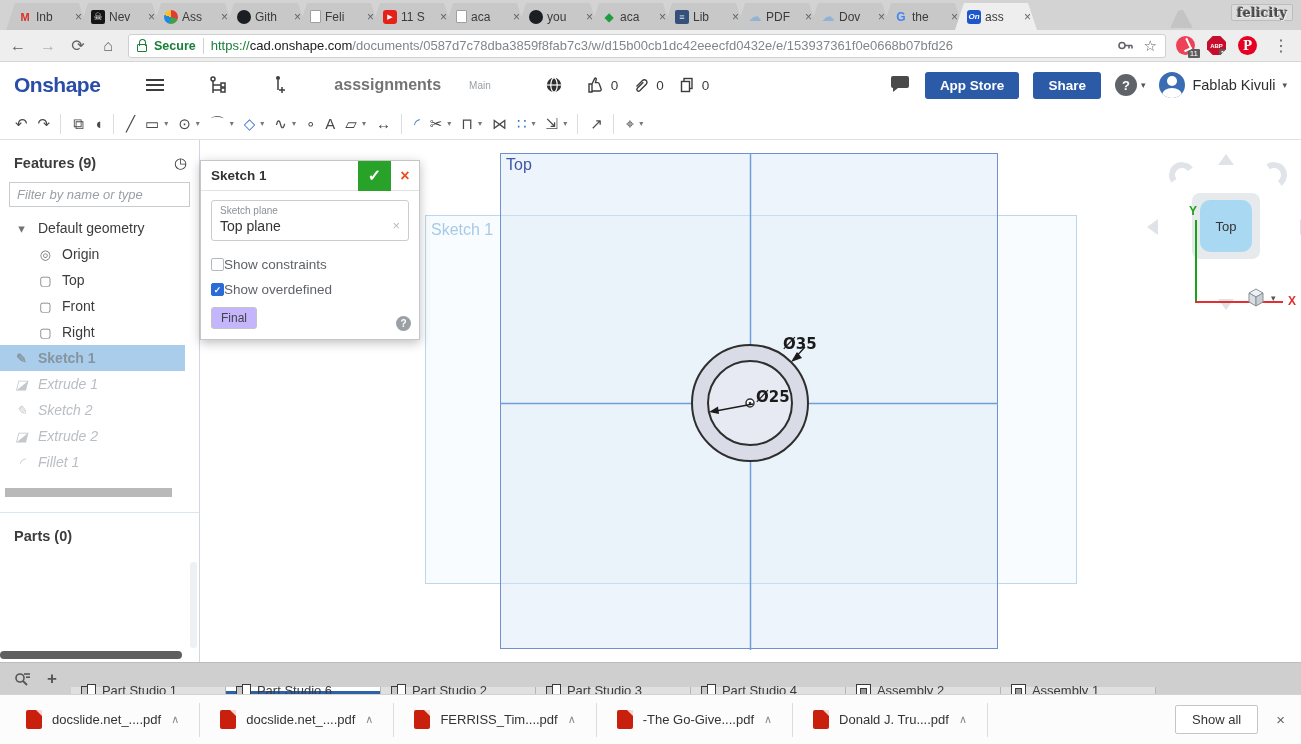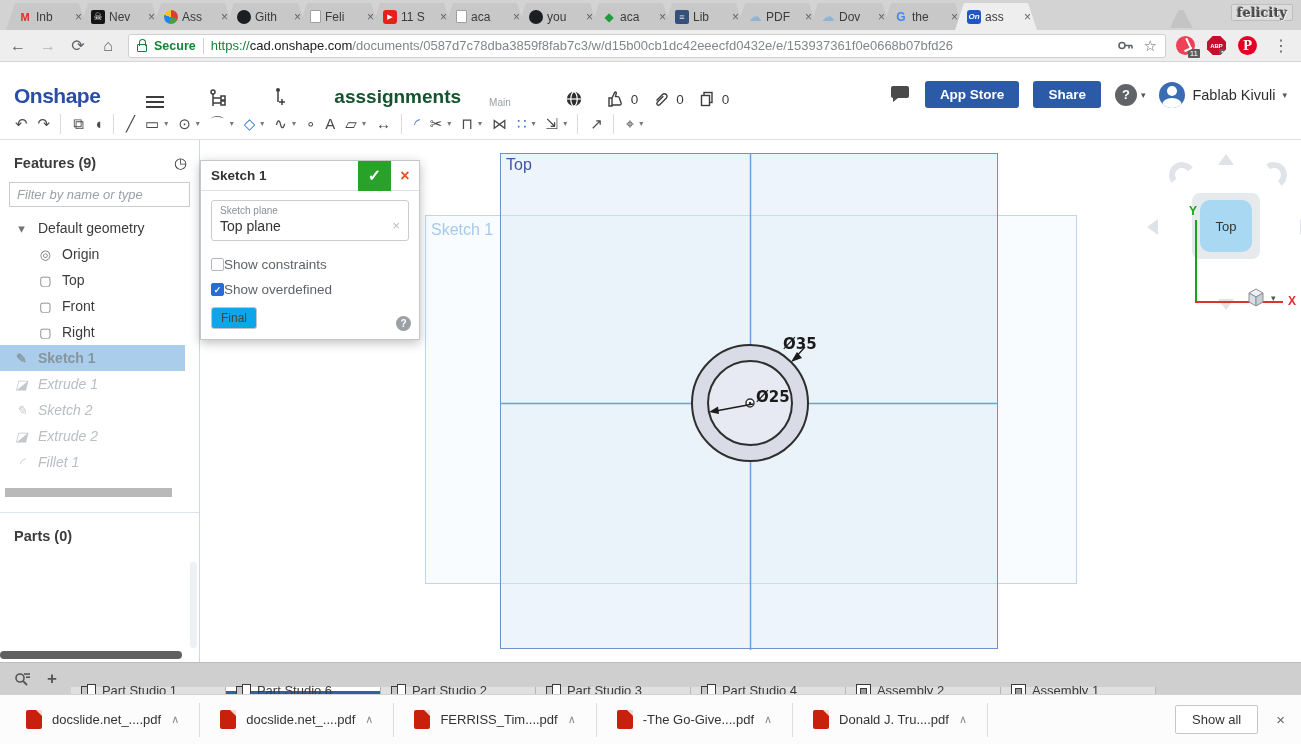--- a/index.html
+++ b/index.html
@@ -48,26 +48,26 @@
   .ext-row { display:flex; align-items:center; gap:12px; flex:none; }
   .ext { position:relative; width:19px; height:19px; border-radius:50%; }
   .ext-pocket { background:#ee4056; }
   .ext-pocket::after { content:""; position:absolute; left:4px; top:5px; width:10px; height:6px; border:2.5px solid #fff; border-top:none; border-right:none; transform:rotate(-115deg); }
   .ext-abp { background:#c70d2c; border-radius:3px; clip-path:polygon(30% 0,70% 0,100% 30%,100% 70%,70% 100%,30% 100%,0 70%,0 30%); display:flex; align-items:center; justify-content:center; color:#fff; font-size:6px; font-weight:bold; }
   .ext-pin { background:#e60023; display:flex; align-items:center; justify-content:center; color:#fff; font-weight:bold; font-size:12px; font-family:"DejaVu Serif",serif; }
   .badge { position:absolute; right:-5px; bottom:-3px; background:#5c5c5c; color:#fff; font-size:8px; padding:0 2px; border-radius:1px; }
   .menu-dots { font-size:16px; color:#5f6368; padding:0 4px; }
 
   
-  .docbar { position:absolute; top:62px; left:0; right:0; height:46px; background:#fff; display:flex; align-items:flex-end; padding:0 14px;gap:28px; }
+  .docbar { position:absolute; top:62px; left:0; right:0; height:46px; background:#fff; display:flex; align-items:center; padding:0 14px;gap:28px; }
   .logo { font-size:21px; font-weight:bold; color:#2a4da7; letter-spacing:-0.5px; }
   .hamburger { width:18px; height:12px; margin-left:18px; border-top:2.5px solid #3c3c3c; border-bottom:2.5px solid #3c3c3c; position:relative; }
   .hamburger::before { content:""; position:absolute; left:0; right:0; top:2.5px; height:2.5px; background:#3c3c3c; }
   .hdr-svg { margin-left:16px; flex:none; }
-  .doc-title { margin-left:18px; font-size:19px; font-weight:bold; color:#14532d; }
+  .doc-title { margin-left:18px; font-size:16px; font-weight:bold; color:#737373; }
   .doc-ws { margin-left:0; font-size:10px; color:#9aa0a6; }
   .doc-stats { display:flex; align-items:center; gap:6px; margin-left:26px; color:#3c3c3c; }
   .stat-num { font-size:13.5px; color:#3c3c3c; margin-right:8px; }
   .docbar-right { margin-left:auto; display:flex; align-items:center; gap:14px; }
   .blue-btn { background:#2b5aa7; color:#fff; font-size:13.5px; font-weight:bold; padding:6px 15px; border:none; border-radius:3px; }
   .help-circle { width:22px; height:22px; border-radius:50%; background:#606469; color:#fff; font-size:13px; font-weight:bold; display:flex; align-items:center; justify-content:center; }
   .caret { font-size:9px; color:#555; }
   .avatar { width:26px; height:26px; border-radius:50%; background:#3a6cb3; position:relative; overflow:hidden; }
   .avatar::before { content:""; position:absolute; left:8px; top:4px; width:10px; height:10px; border-radius:50%; background:#fff; }
   .avatar::after { content:""; position:absolute; left:3px; top:16px; width:20px; height:14px; border-radius:50%; background:#fff; }
@@ -118,21 +118,21 @@
   .plane-label { font-size:10px; color:#8a9096; }
   .plane-val-row { display:flex; align-items:flex-start; justify-content:space-between; margin-top:2px; }
   .plane-val { font-size:14px; color:#333; }
   .plane-clear { color:#bbb; font-size:13px; }
   .chk-row { display:flex; align-items:center; height:25px; }
   .box { width:13px; height:13px; border:1px solid #b4b8bd; border-radius:2px; background:#fff; display:flex; align-items:center; justify-content:center; flex:none; }
   .tick { display:none; color:#fff; font-size:9px; font-weight:bold; }
   .chk-row.is-checked .box { background:#2b6bd8; border-color:#2b6bd8; }
   .chk-row.is-checked .tick { display:block; }
   .chk-label { font-size:13.5px; color:#5f6368; }
-  .final-btn { display:inline-block; border:1px solid #c4c4c4; border-radius:3px; padding:3px 9px; font-size:12px; color:#444; margin-top:5px; background:#0ea5e9; }
+  .final-btn { display:inline-block; border:1px solid #c4c4c4; border-radius:3px; padding:3px 9px; font-size:12px; color:#444; margin-top:5px; background:#c4b5fd; }
   .dlg-help { position:absolute; right:8px; bottom:8px; width:15px; height:15px; border-radius:50%; background:#9aa0a6; color:#fff; font-size:10px; font-weight:bold; display:flex; align-items:center; justify-content:center; }
 
   
   .canvas { position:absolute; left:200px; top:0; right:0; bottom:0; }
   .plane-top { position:absolute; left:300px; top:13px; width:498px; height:496px; background:rgba(214,229,246,0.42); border:1px solid #7091cf; }
   .plane-sketch { position:absolute; left:225px; top:75px; width:652px; height:369px; background:rgba(228,240,250,0.22); border:1px solid #bcd7ee; }
   .lbl-top { position:absolute; left:306px; top:16px; font-size:16px; color:#3d56a8; z-index:3; }
   .lbl-sketch { position:absolute; left:231px; top:81px; font-size:16px; color:#a6cae9; z-index:3; }
   .canvas-svg { position:absolute; left:0; top:0; z-index:4; pointer-events:none; }
 

